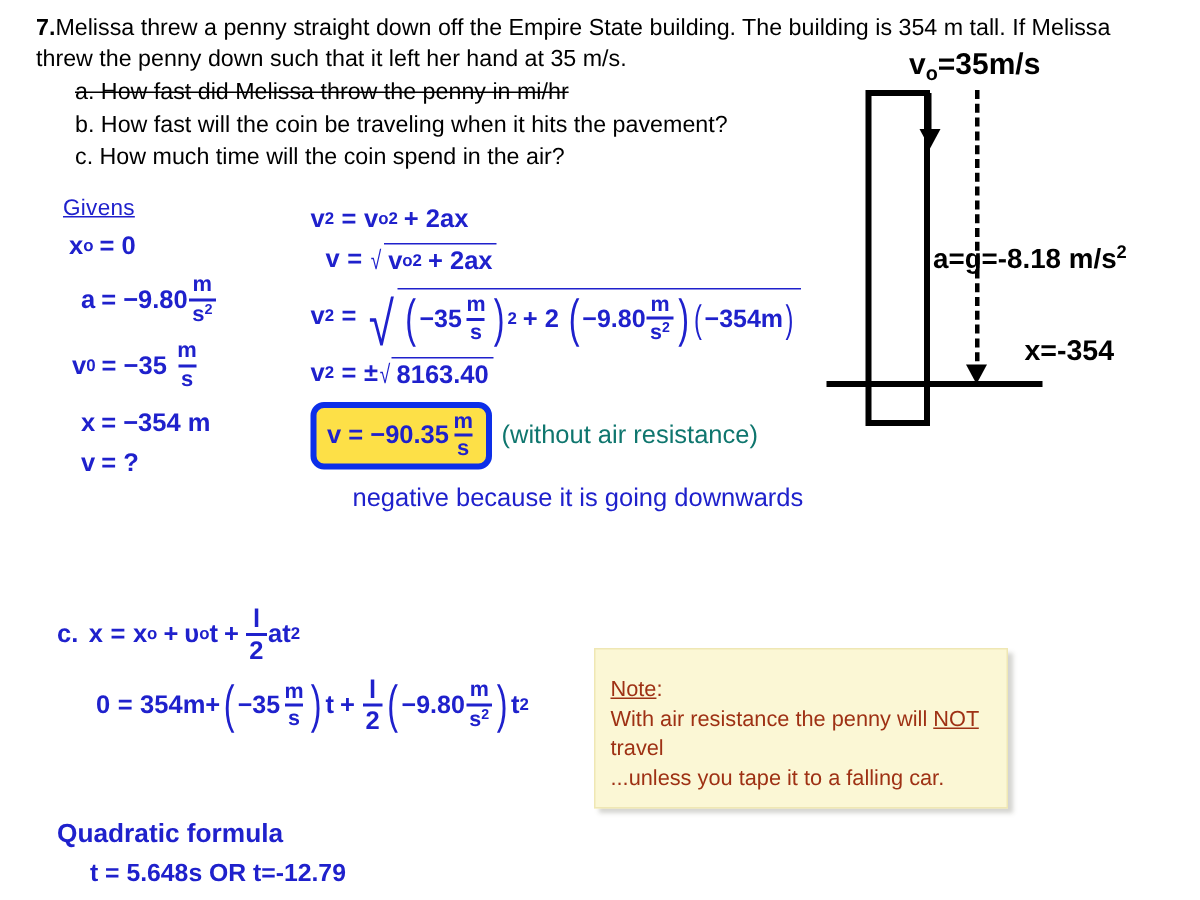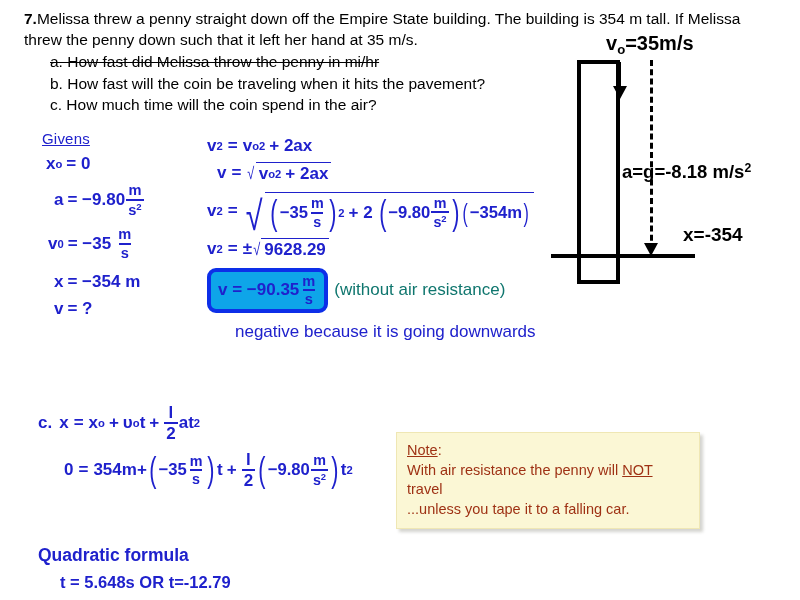--- a/index.html
+++ b/index.html
@@ -139,21 +139,21 @@
   }
   #boxed-v {
     border: 4px solid #0d2fe8;
     border-radius: 9px;
     padding: 2px 6px 2px 7px;
     display: inline-flex;
     align-items: center;
     font-weight: bold;
     font-size: 17px;
     color: #1f21cc;
-    background: #0ea5e9;
+    background: #fde047;
   }
   #no-air-note {
     margin-left: 6px;
     font-weight: normal;
     font-size: 17px;
     color: #0f766e;
   }
   #downwards-note {
     margin-top: 9px;
     margin-left: 28px;
@@ -199,25 +199,25 @@
     padding: 3px 7px 4px 7px;
     font-weight: bold;
     font-size: 16.5px;
     background: #22c55e;
   }
 
   
   #note-box {
     left: 396px;
     top: 432px;
-    width: 304px;
+    width: 276px;
     background: #fbf7d5;
     border: 1px solid #efe7b4;
     box-shadow: 3px 3px 3px rgba(120,120,110,.32);
-    padding: 8px 10px 9px 10px;
+    padding: 18px 10px 9px 10px;
     color: #9e3114;
     font-size: 14.5px;
     line-height: 19.5px;
     box-sizing: border-box;
   }
   #note-box u { }
   .note-label { text-decoration: underline; }
 
   
   #diagram { left: 540px; top: 30px; width: 260px; height: 240px; }
@@ -393,21 +393,21 @@
     </span>
   </div>
 
   <div class="eqline" id="eq4">
     <span>v</span>
       <span class="sup">2</span>
     <span style="margin:0 5px">=</span>
     <span>±</span>
     <span class="radical">
       <span class="sign">√</span>
-      <span class="rad-body">9628.29</span>
+      <span class="rad-body">8163.40</span>
     </span>
   </div>
 
   <div id="boxed-v-row">
     <div id="boxed-v">
       <span>v = −90.35</span>
       <span class="frac small">
         <span class="num">m</span>
         <span class="den">s</span>
       </span>

